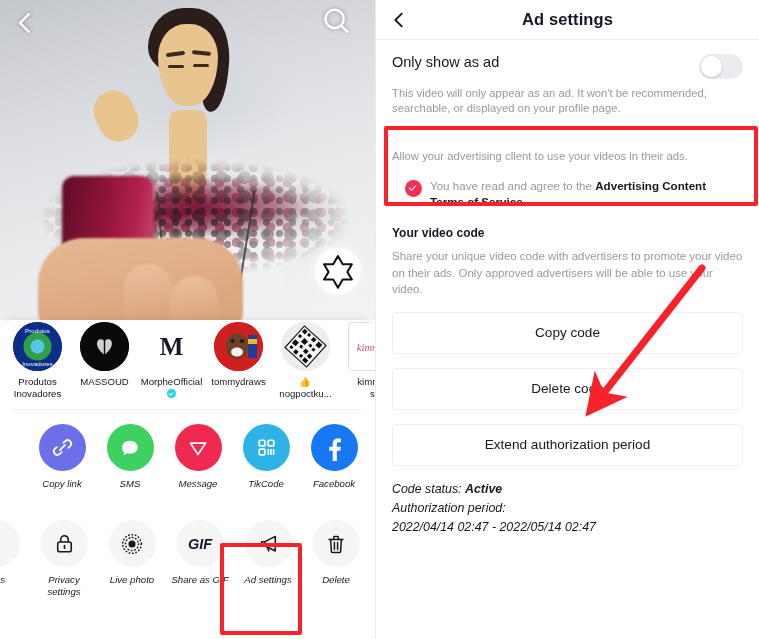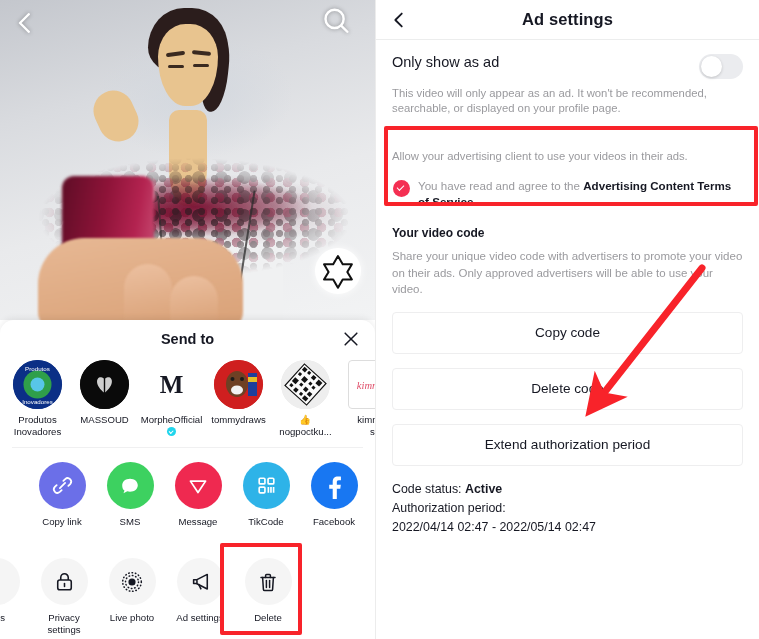--- a/index.html
+++ b/index.html
@@ -188,21 +188,21 @@
   .divider { height: 1px; background: #f0f0f1; margin: 1px 12px 0 12px; }
 
   .action-row {
     display: flex; align-items: flex-start;
     height: 100px; overflow: hidden; padding-top: 14px;
   }
   .action-row.row2 { padding-left: 28px; }
   .action-row.row3 { padding-left: -8px; padding-top: 10px; height: 99px; }
   .action {
     flex: none; width: 68px;
-    display: flex; flex-direction: column; align-items: center;
+    display: flex; flex-direction: column; align-items: center; font-style: italic;
   }
   .act-circle {
     width: 47px; height: 47px; border-radius: 50%;
     display: flex; align-items: center; justify-content: center; flex: none;
   }
   .act-circle.grey { background: #f5f5f5; }
   .act-label {
     margin-top: 7px; font-size: 9.6px; line-height: 11.5px;
     color: #161823; text-align: center; width: 66px;
   }
@@ -250,21 +250,21 @@
   .toggle .knob {
     position: absolute; top: 2px; width: 21px; height: 21px;
     border-radius: 50%; background: #ffffff;
     box-shadow: 0 1px 3px rgba(0,0,0,.18);
   }
   .toggle.off .knob { left: 2px; }
   .toggle.on  .knob { right: 2px; }
 
   .terms-row {
     display: flex; align-items: flex-start; gap: 8px;
-    padding: 12px 16px 0 17px;
+    padding: 12px 16px 0 29px;
   }
   .check-circle {
     width: 17px; height: 17px; border-radius: 50%; background: #f42f52;
     flex: none; position: relative; margin-top: 2px;
   }
   .check-circle::after {
     content: ""; position: absolute; left: 4.2px; top: 5.4px;
     width: 6px; height: 3px;
     border-left: 1.8px solid #fff; border-bottom: 1.8px solid #fff;
     transform: rotate(-45deg);
@@ -278,21 +278,21 @@
     margin-top: 8px; font-size: 11.5px; line-height: 16.5px; color: #9a9a9e;
   }
 
   .code-btn {
     margin: 14px 16px 0 16px; height: 42px;
     border: 1px solid #eeeeef; border-radius: 4px;
     display: flex; align-items: center; justify-content: center;
     font-size: 13.6px; color: #161823; background: #fff;
   }
   .status-wrap { padding: 14px 16px 0 16px; }
-  .status-line { font-size: 12.4px; line-height: 19px; color: #161823; }
+  .status-line { font-size: 12.4px; line-height: 19px; color: #161823; font-style: italic; }
   .status-line b { font-weight: bold; }
 
   
   .hl-adauth {
     position: absolute; left: 8px; top: 126px;
     width: 374px; height: 80px;
     border: 4px solid #f8232a; border-radius: 2px;
     z-index: 20; pointer-events: none;
   }
   .arrow-svg {
@@ -345,29 +345,20 @@
       </div>
 
       <div class="star-badge">
         <svg viewBox="0 0 48 48" width="40" height="40">
           <path d="M24 7 L31.5 20 L46 20 L38.8 32 L46 44 L31.5 44 L24 57 L16.5 44 L2 44 L9.2 32 L2 20 L16.5 20 Z" transform="scale(0.76) translate(7.5,1)" fill="none" stroke="#111" stroke-width="3.2" stroke-linejoin="round"></path>
         </svg>
       </div>
     </div>
 
     <div class="share-sheet">
-      <div class="sheet-head">
-        <span class="sheet-title">Send to</span>
-        <div class="sheet-close">
-          <svg viewBox="0 0 24 24" width="20" height="20" fill="none" stroke="#161823" stroke-width="1.8" stroke-linecap="round">
-            <line x1="5" y1="5" x2="19" y2="19"></line>
-              <line x1="19" y1="5" x2="5" y2="19"></line>
-          </svg>
-        </div>
-      </div>
 
       <div class="contact-row">
 
         <div class="contact">
           <div class="avatar" style="background:#0b2f86;">
             <svg viewBox="0 0 49 49" width="49" height="49">
               <circle cx="24.5" cy="24.5" r="24.5" fill="#0b2f86"></circle>
               <circle cx="24.5" cy="24.5" r="14" fill="#2f9f4a"></circle>
               <circle cx="24.5" cy="24.5" r="7" fill="#58c6e8"></circle>
               <text x="24.5" y="11" font-size="6.2" fill="#fff" text-anchor="middle" font-family="Liberation Sans">Produtos</text>
@@ -547,20 +538,26 @@
           <div class="act-circle grey">
             <svg viewBox="0 0 24 24" width="26" height="26" fill="none" stroke="#161823" stroke-width="1.4">
               <circle cx="12" cy="12" r="3.3" fill="#161823" stroke="none"></circle>
               <circle cx="12" cy="12" r="6" stroke-dasharray="0.5 2.6" stroke-linecap="round"></circle>
               <circle cx="12" cy="12" r="8.6" stroke-dasharray="0.5 2.6" stroke-linecap="round"></circle>
             </svg>
           </div>
           <div class="act-label">Live photo</div>
         </div>
 
+        <div class="action">
+          <div class="act-circle grey">
+            <span style="font-size:14.5px;font-weight:bold;color:#161823;font-family:'Liberation Sans',sans-serif;">GIF</span>
+          </div>
+          <div class="act-label">Share as GIF</div>
+        </div>
 
         <div class="action">
           <div class="act-circle grey">
             <svg viewBox="0 0 24 24" width="25" height="25" fill="none" stroke="#161823" stroke-width="1.5" stroke-linejoin="round">
               <path d="M18.5 5.2 L8.6 10.2 L8.6 14.2 L18.5 19.2 Z"></path>
               <path d="M8.6 10.4 L5.4 10.4 L5.4 14 L8.6 14"></path>
               <path d="M10.2 14.6 L12.6 19.6"></path>
             </svg>
           </div>
           <div class="act-label">Ad settings</div>

